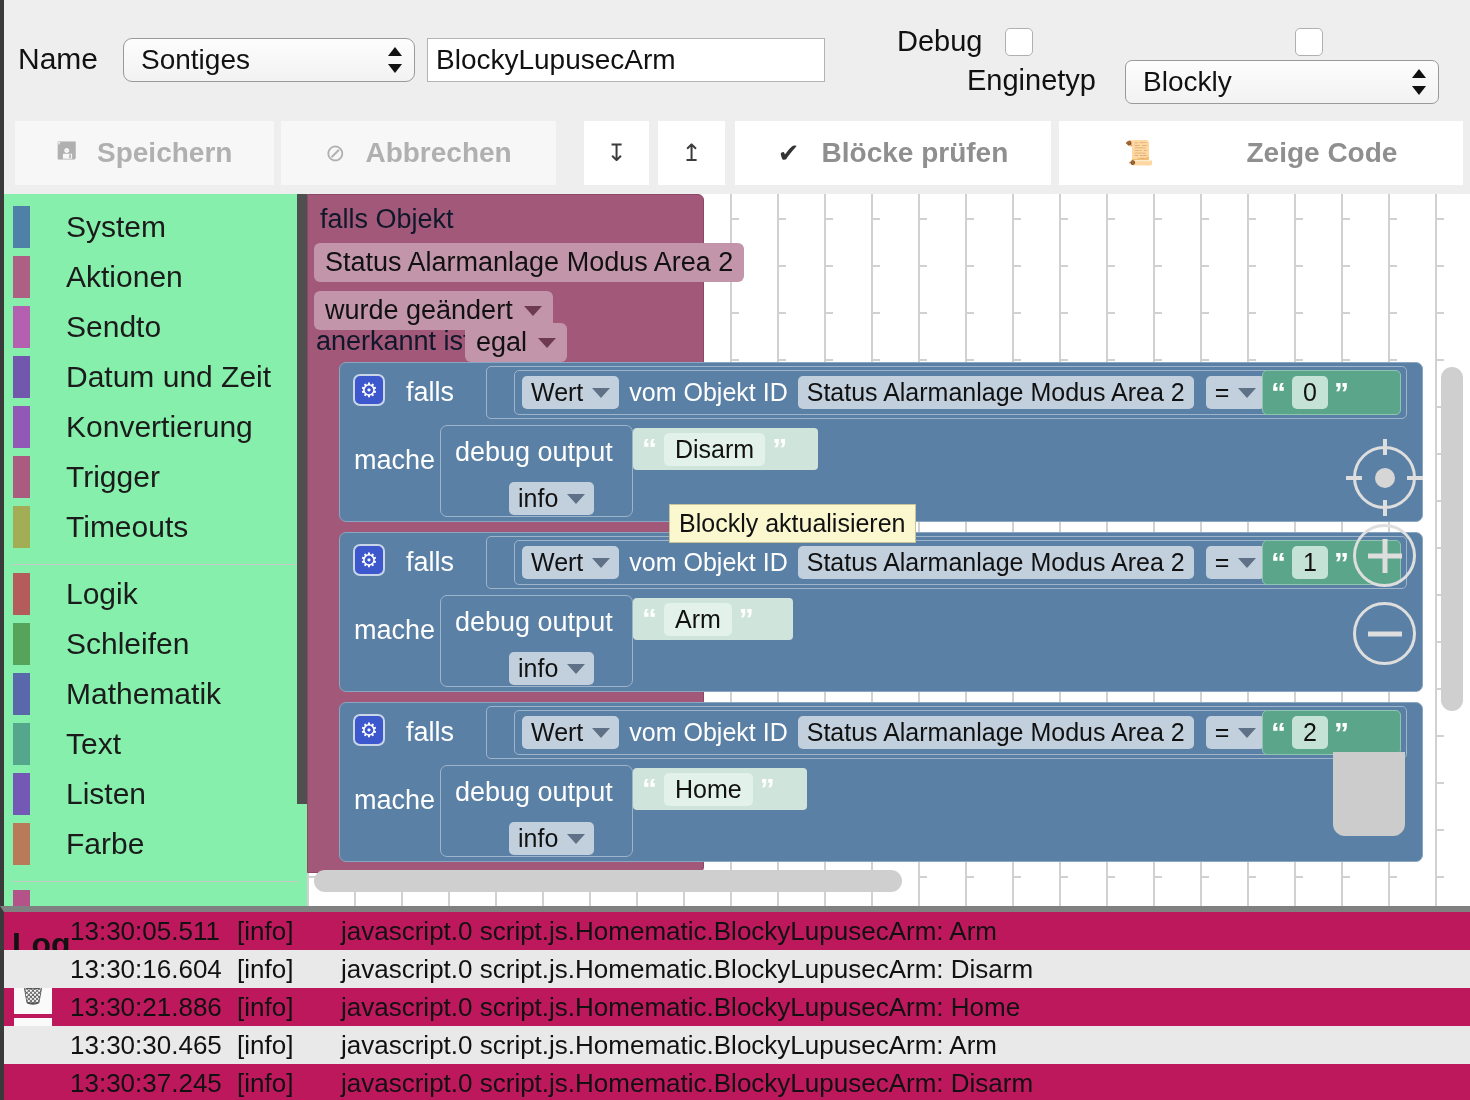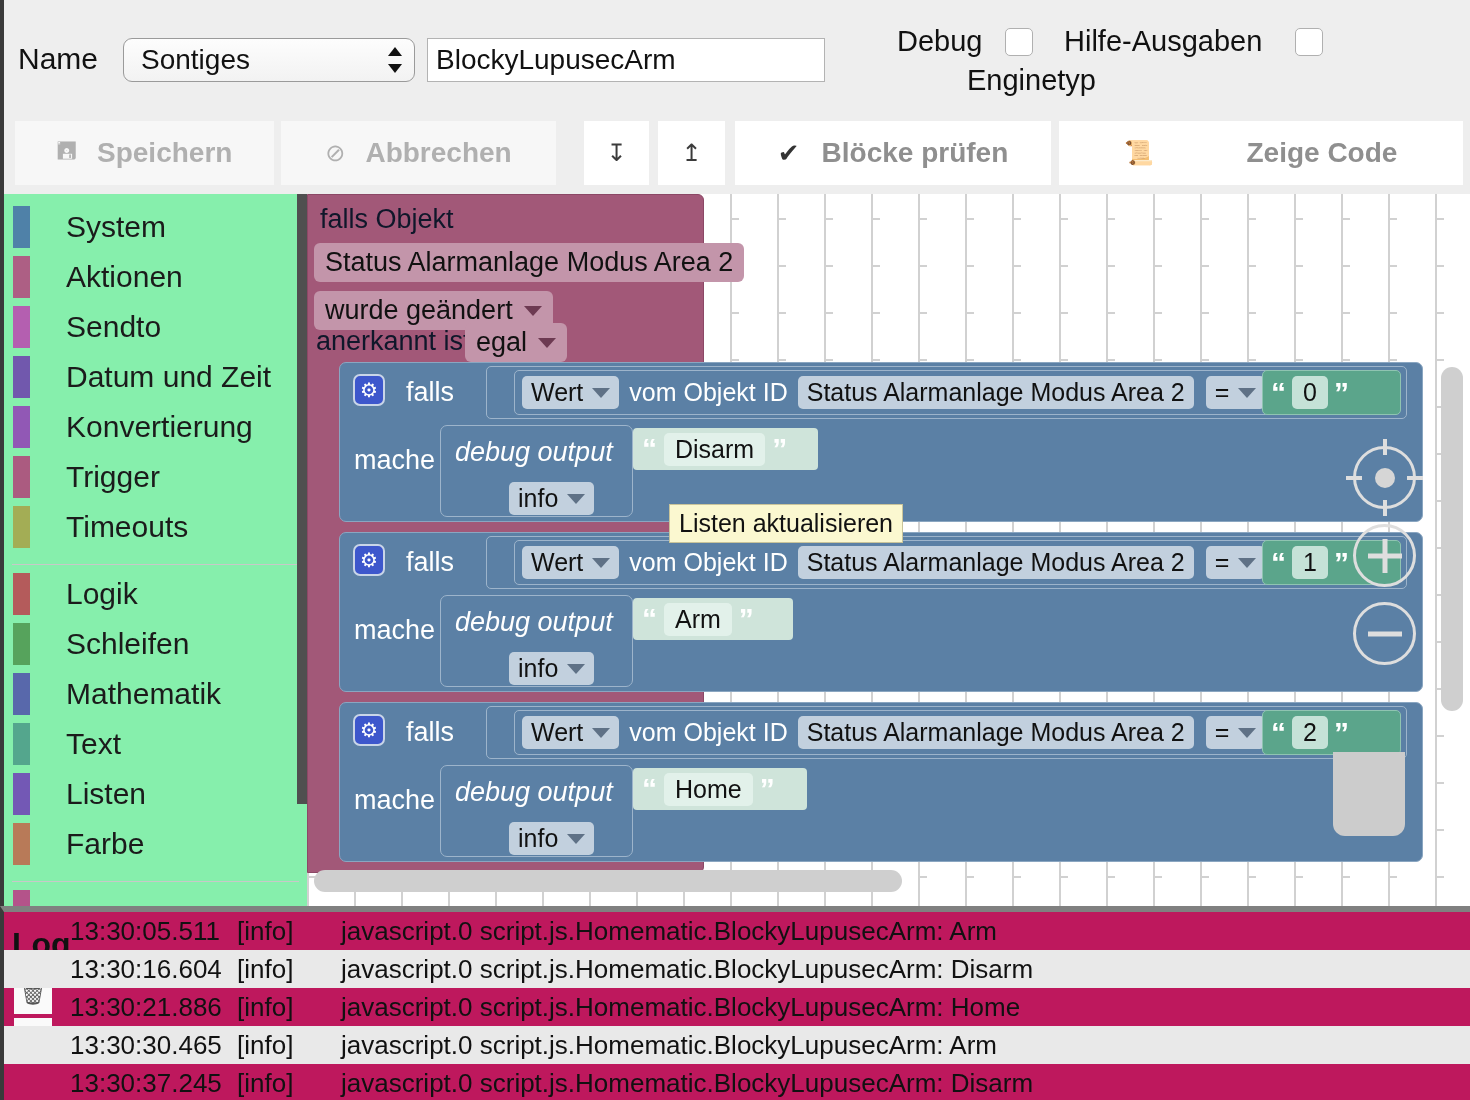--- a/index.html
+++ b/index.html
@@ -204,21 +204,21 @@
   .txtfld {
     background:#c5e2d7; border-radius:5px; color:#111;
     font-size:25px; padding:2px 11px; white-space:nowrap;
   }
 
   
   .dbgblk {
     position:absolute; background:#5b80a5; border:1px solid #9db4cb;
     border-radius:7px;
   }
-  .dbg-word { position:absolute; left:14px; top:11px; color:#fff; font-size:27px; white-space:nowrap;font-style:italic; }
+  .dbg-word { position:absolute; left:14px; top:11px; color:#fff; font-size:27px; white-space:nowrap; }
   .dbg-lvl  { position:absolute; left:24px; top:56px;margin-left:44px; }
   .strblk {
     position:absolute; background:#cfe4da; border-radius:4px;
     height:42px; display:flex; align-items:center; gap:7px; padding:0 9px;
   }
   .strblk .quote { color:#ffffff; }
   .strblk .txtfld { background:#e2f1ea; }
 
   
   #tooltip {
@@ -298,23 +298,26 @@
   <div id="name-select">
     <span>Sontiges</span>
     <span class="spin"></span>
   </div>
   <div id="name-text">
     <span>BlockyLupusecArm</span>
   </div>
 
   <div id="debug-label">Debug</div>
   <div id="debug-cb"></div>
-  <div id="hilfe-label">Hilfe-Ausgaben</div>
   <div id="hilfe-cb"></div>
   <div id="engine-label">Enginetyp</div>
+  <div id="engine-select">
+    <span>Blockly</span>
+    <span class="spin"></span>
+  </div>
 </div>
 
 <div id="toolbar">
   <div class="tbtn" id="btn-speichern">
     <span class="ic">🖪</span>
     <span>Speichern</span>
   </div>
   <div class="tbtn" id="btn-abbrechen">
     <span class="ic">⊘</span>
     <span>Abbrechen</span>
@@ -536,21 +539,21 @@
       </div>
     </div>
     <div class="strblk" style="left:326px; top:574px; width:174px;">
       <span class="quote">“</span>
       <span class="txtfld">Home</span>
       <span class="quote">”</span>
     </div>
 
     <div id="trash"></div>
 
-    <div id="tooltip" style="left:362px; top:310px;">Listen aktualisieren</div>
+    <div id="tooltip" style="left:362px; top:310px;">Blockly aktualisieren</div>
 
     <div class="zctl zcircle" id="z-center">
       <div class="inner"></div>
       <div class="tick" style="left:-10px; top:50%; width:16px; height:4px; margin-top:-2px;"></div>
       <div class="tick" style="right:-10px; top:50%; width:16px; height:4px; margin-top:-2px;"></div>
       <div class="tick" style="top:-10px; left:50%; width:4px; height:16px; margin-left:-2px;"></div>
       <div class="tick" style="bottom:-10px; left:50%; width:4px; height:16px; margin-left:-2px;"></div>
     </div>
     <div class="zctl zcircle" id="z-in">
       <div class="zbar h"></div>

